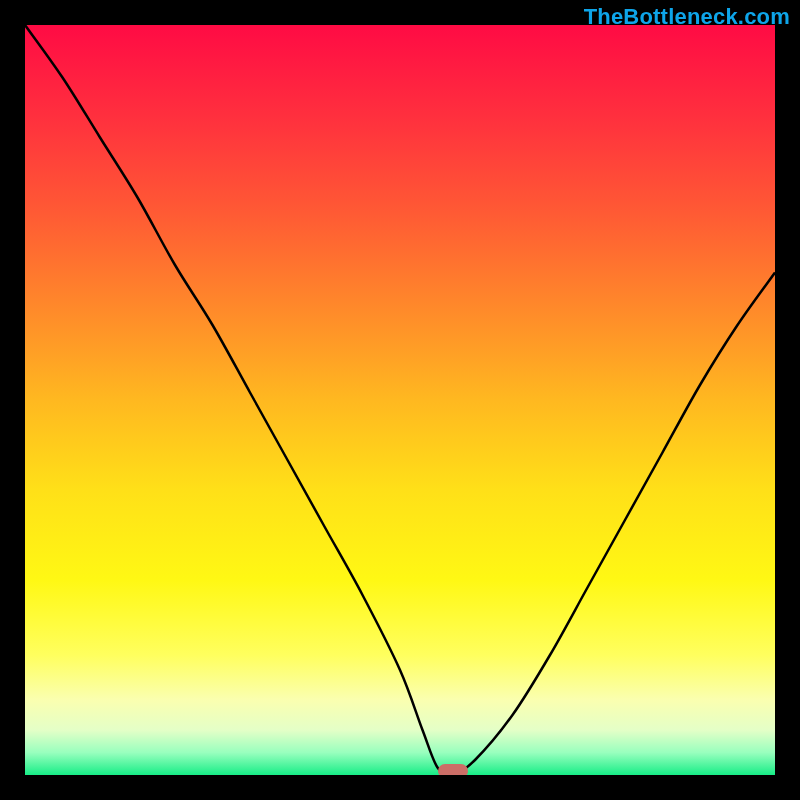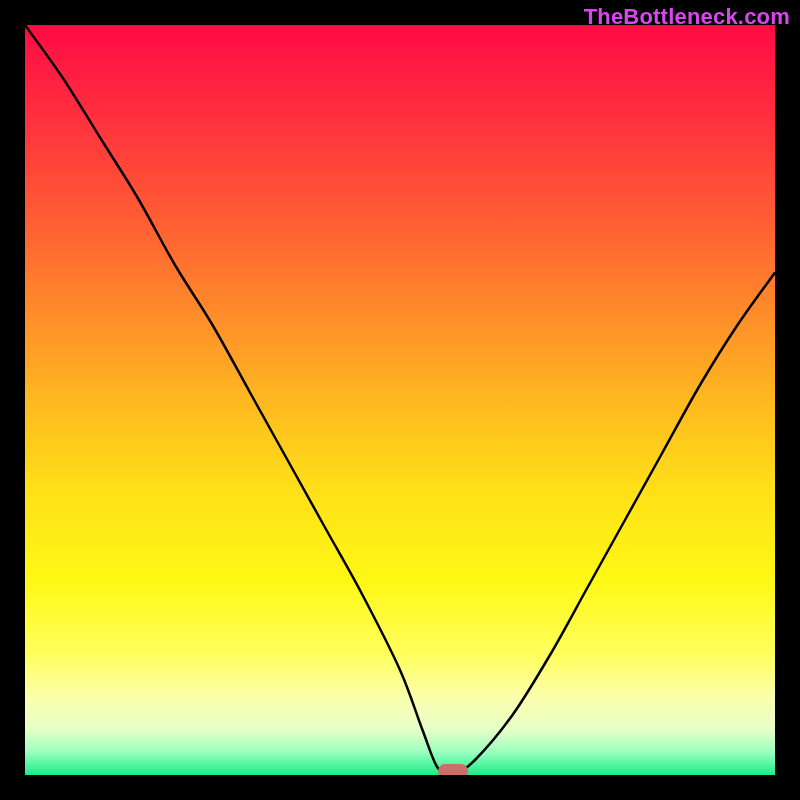--- a/index.html
+++ b/index.html
@@ -14,21 +14,21 @@
   .frame {
     position: relative;
     width: 800px;
     height: 800px;
     background: #000;
   }
   .watermark {
     position: absolute;
     top: 4px;
     right: 10px;
-    color: #d946ef;
+    color: #0ea5e9;
     font-size: 22px;
     font-weight: 600;
     letter-spacing: 0.2px;
     z-index: 10;
   }
   .plot-area {
     position: absolute;
     left: 25px;
     top: 25px;
     width: 750px;

